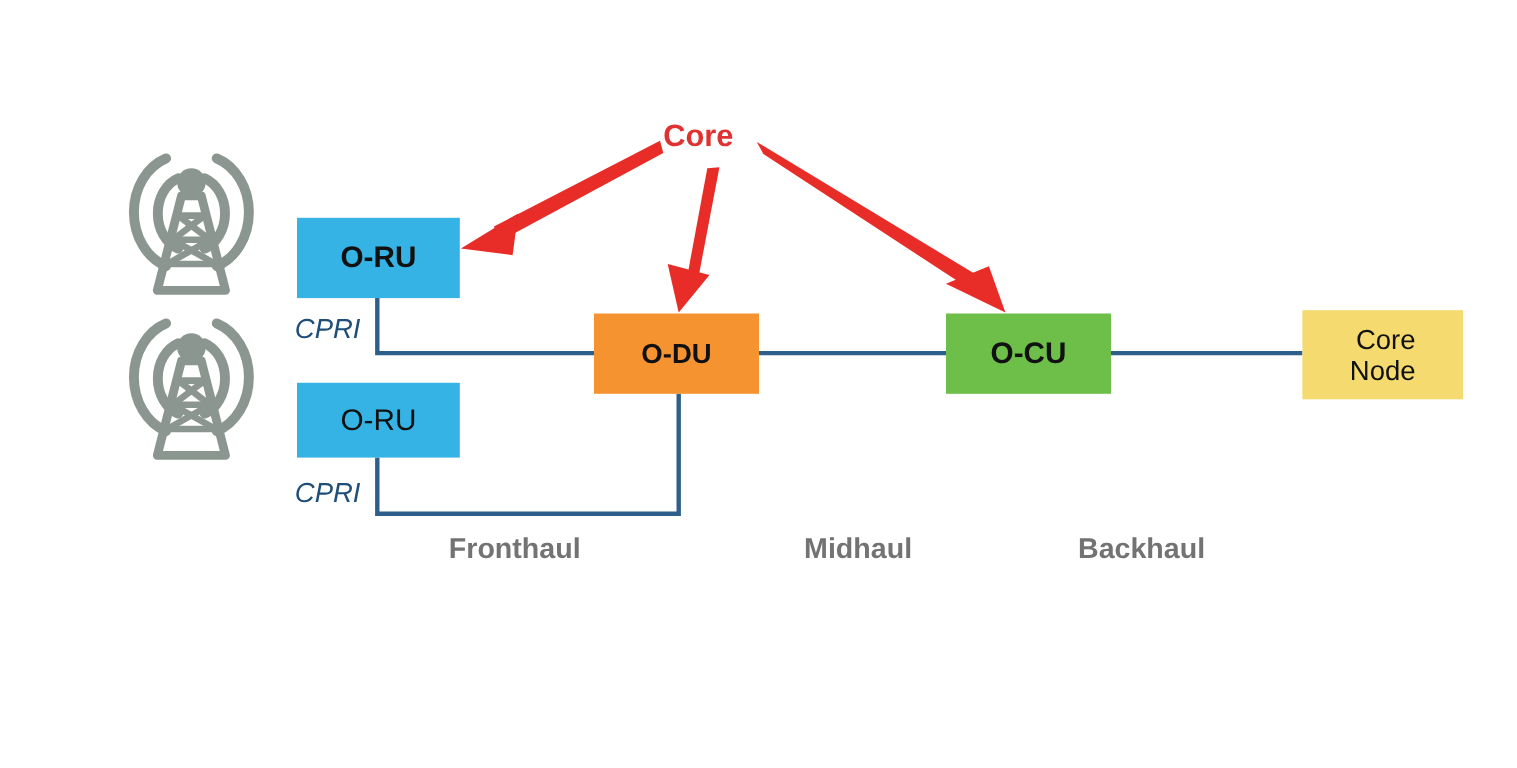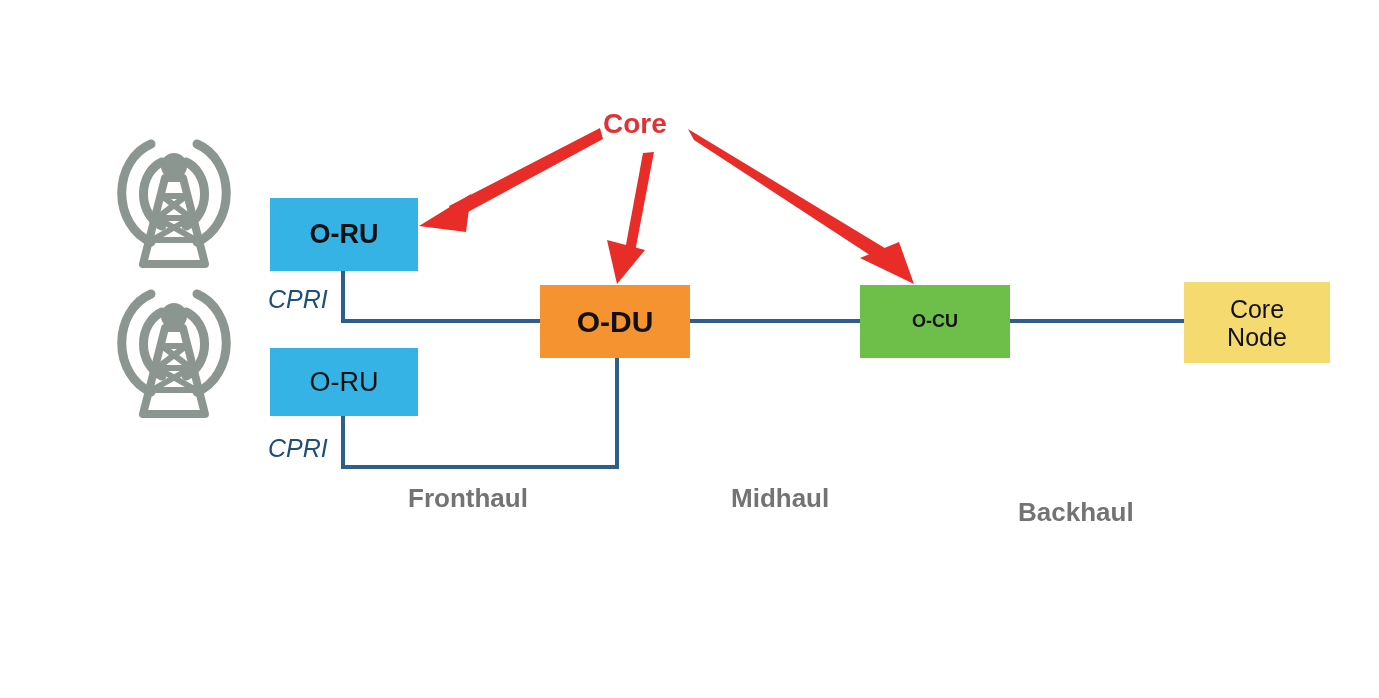--- a/index.html
+++ b/index.html
@@ -15,47 +15,47 @@
     width: 1379px;
     height: 698px;
     background: #ffffff;
     overflow: hidden;
   }
   .node-box {
     position: absolute;
     display: flex;
     align-items: center;
     justify-content: center;
-    text-align: center;
+    text-align: right;
     color: #111111;
     line-height: 1.12;
     z-index: 4;
   }
   .node-label {
     pointer-events: none;
   }
   .box-oru1 {
     left: 270px; top: 198px; width: 148px; height: 73px;
     background: #35b3e4;
     font-size: 27px; font-weight: bold;
   }
   .box-oru2 {
     left: 270px; top: 348px; width: 148px; height: 68px;
     background: #35b3e4;
     font-size: 27px; font-weight: normal;
   }
   .box-odu {
     left: 540px; top: 285px; width: 150px; height: 73px;
     background: #f59331;
-    font-size: 30px; font-weight: bold;
+    font-size: 25px; font-weight: bold;
   }
   .box-ocu {
     left: 860px; top: 285px; width: 150px; height: 73px;
     background: #6ebe4a;
-    font-size: 18px; font-weight: bold;
+    font-size: 27px; font-weight: bold;
   }
   .box-core {
     left: 1184px; top: 282px; width: 146px; height: 81px;
     background: #f5da70;
     font-size: 25px; font-weight: normal;
   }
   .cpri-label {
     position: absolute;
     color: #1f4e79;
     font-size: 25px;
@@ -70,21 +70,21 @@
     position: absolute;
     color: #737373;
     font-size: 26px;
     font-weight: bold;
     z-index: 5;
     white-space: nowrap;
     text-align: center;
   }
   .haul-fronthaul { left: 408px; top: 483px; }
   .haul-midhaul   { left: 731px; top: 483px; }
-  .haul-backhaul  { left: 1018px; top: 483px; margin-top: 14px; }
+  .haul-backhaul  { left: 980px; top: 483px; }
   .open-label {
     position: absolute;
     left: 603px; top: 108px;
     color: #e03232;
     font-size: 28px;
     font-weight: bold;
     z-index: 7;
     white-space: nowrap;
   }
   .svg-layer {

